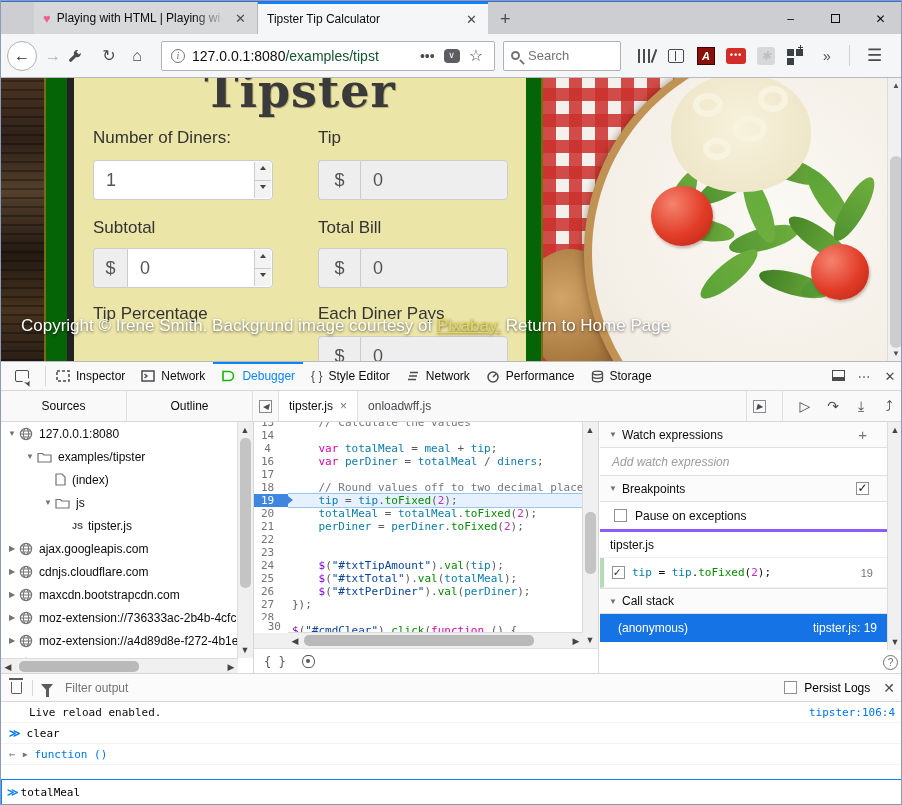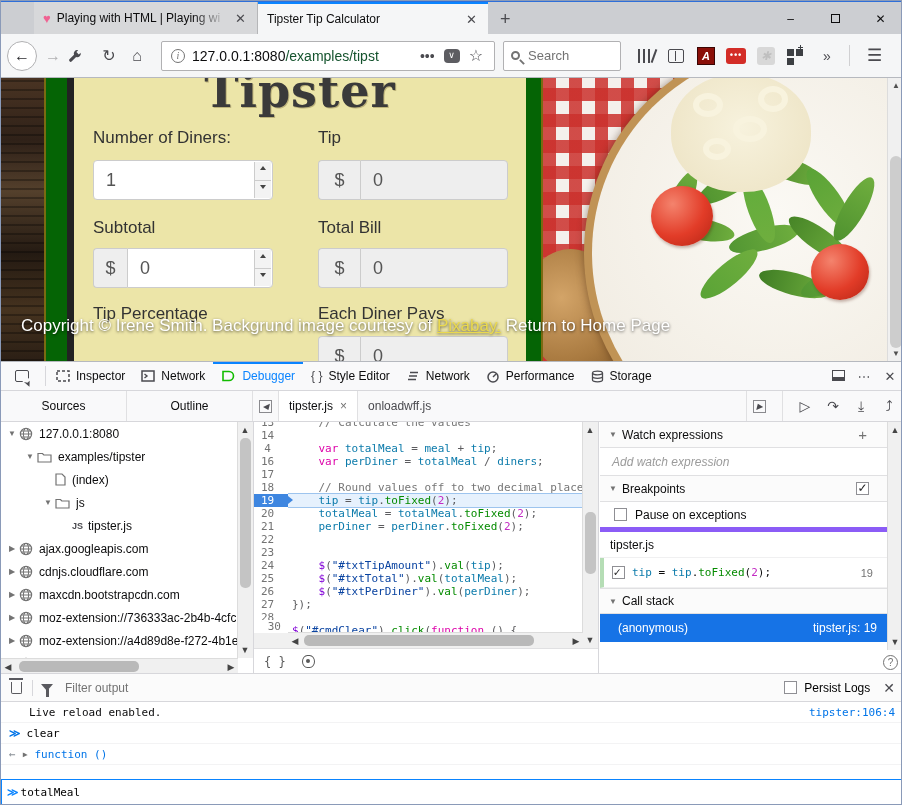--- a/index.html
+++ b/index.html
@@ -183,21 +183,21 @@
   
   .rail { position:absolute; left:599px; top:0; width:303px; height:252px; background:#fff; }
   .rail-scroll { position:absolute; right:0; top:0; width:16px; height:228px; background:#f0f0f0; border-left:1px solid #dcdcdc;}
   .acc-head { height:26px; display:flex; align-items:center; border-bottom:1px solid #e0e0e2; padding:0 8px; background:#fbfbfb;}
   .acc-head .twisty { margin-right:4px; }
   .plus-btn { margin-left:auto; margin-right:12px; color:#737373; font-size:15px; }
   .watch-input { height:28px; display:flex; align-items:center; padding-left:12px; color:#9b9b9b;
     font-style:italic; font-size:12px; border-bottom:1px solid #e0e0e2; }
   .cbx { width:13px; height:13px; border:1px solid #8f8f94; background:#fff; position:relative; flex:0 0 auto;}
   .cbx.checked::after { content:"✓"; position:absolute; left:0.5px; top:-2.5px; font-size:12px; color:#1f1f22; }
-  .pause-row { height:30px; display:flex; align-items:center; gap:8px; padding-left:14px; border-bottom:5px solid #8b5cf6;}
+  .pause-row { height:30px; display:flex; align-items:center; gap:8px; padding-left:14px; border-bottom:3px solid #8b5cf6;}
   .bp-file { height:26px; display:flex; align-items:center; padding-left:10px; border-bottom:1px solid #f0f0f1; color:#0c0c0d;}
   .bp-item { height:30px; display:flex; align-items:center; gap:7px; padding-left:8px; border-left:4px solid #b5ddb5;
     border-bottom:1px solid #f0f0f1; font-family:"DejaVu Sans Mono",monospace; font-size:11px; }
   .bp-line { margin-left:auto; margin-right:14px; color:#737373; font-family:"Liberation Sans",sans-serif; font-size:11px;}
   .cs-frame { height:28px; display:flex; align-items:center; background:#1673e6; color:#fff; padding:0 10px 0 18px; }
   .cs-loc { margin-left:auto; }
   .help-circle { position:absolute; right:5px; bottom:4px; width:15px; height:15px; border:1.3px solid #737373;
     border-radius:50%; color:#737373; font-size:10px; line-height:13px; text-align:center; }
   
   .console { position:absolute; left:0; top:672px; width:902px; height:133px; background:#fff;

